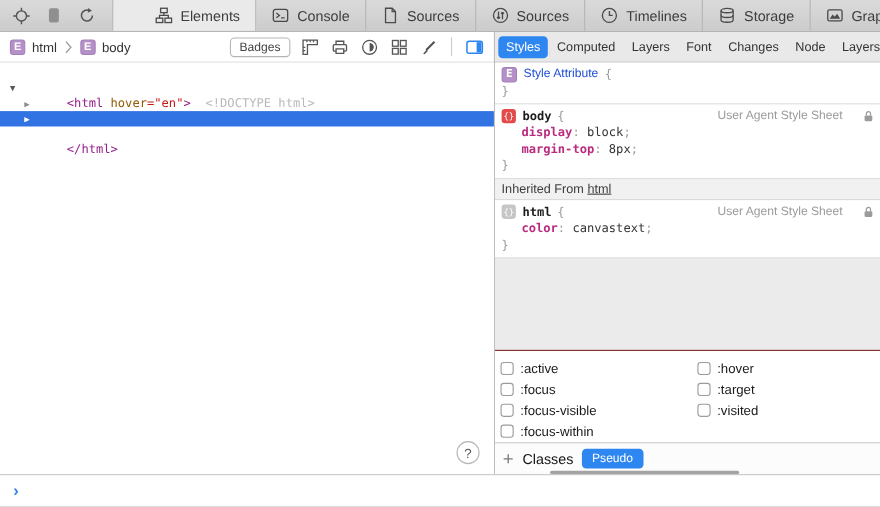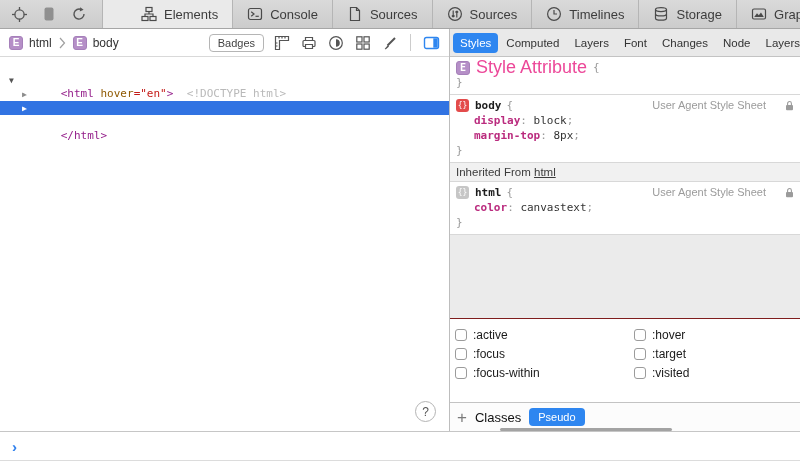--- a/index.html
+++ b/index.html
@@ -88,21 +88,21 @@
     font-family:"DejaVu Sans Mono", monospace; font-size:11px; line-height:15px;
   }
   .rule-head { display:flex; align-items:center; padding:0 6px; }
   .rule-badge {
     width:13px; height:13px; border-radius:3px; background:#e34b4b; color:#fff;
     font-size:8px; display:inline-flex; align-items:center; justify-content:center;
     font-family:"DejaVu Sans Mono",monospace; flex:0 0 auto;
   }
   .rule-badge.gray { background:#c6c6c6; }
   .sel { font-weight:bold; color:#1c1c1c; margin-left:6px; margin-right:5px; }
-  .sa-title { font-family:"Liberation Sans",sans-serif; font-size:18px; color:#ec4899; margin-left:6px; margin-right:6px; }
+  .sa-title { font-family:"Liberation Sans",sans-serif; font-size:11px; color:#1d4ed8; margin-left:6px; margin-right:6px; }
   .brace { color:#9a9a9a; }
   .origin {
     margin-left:auto; display:flex; align-items:center; gap:19px;
     font-family:"Liberation Sans",sans-serif; font-size:11px; color:#9b9b9b;
   }
   .decl { padding-left:24px; }
   .prop { color:#ba2b7e; font-weight:bold; }
   .pn { color:#9a9a9a; }
   .val { color:#333; }
   .close-line { padding:0 6px; color:#9a9a9a; }
@@ -418,20 +418,24 @@
         <div class="pitem">
           <span class="cb"></span>
           <span>:active</span>
         </div>
         <div class="pitem">
           <span class="cb"></span>
           <span>:focus</span>
         </div>
         <div class="pitem">
           <span class="cb"></span>
+          <span>:focus-visible</span>
+        </div>
+        <div class="pitem">
+          <span class="cb"></span>
           <span>:focus-within</span>
         </div>
       </div>
       <div class="pcol pcol-right">
         <div class="pitem">
           <span class="cb"></span>
           <span>:hover</span>
         </div>
         <div class="pitem">
           <span class="cb"></span>

